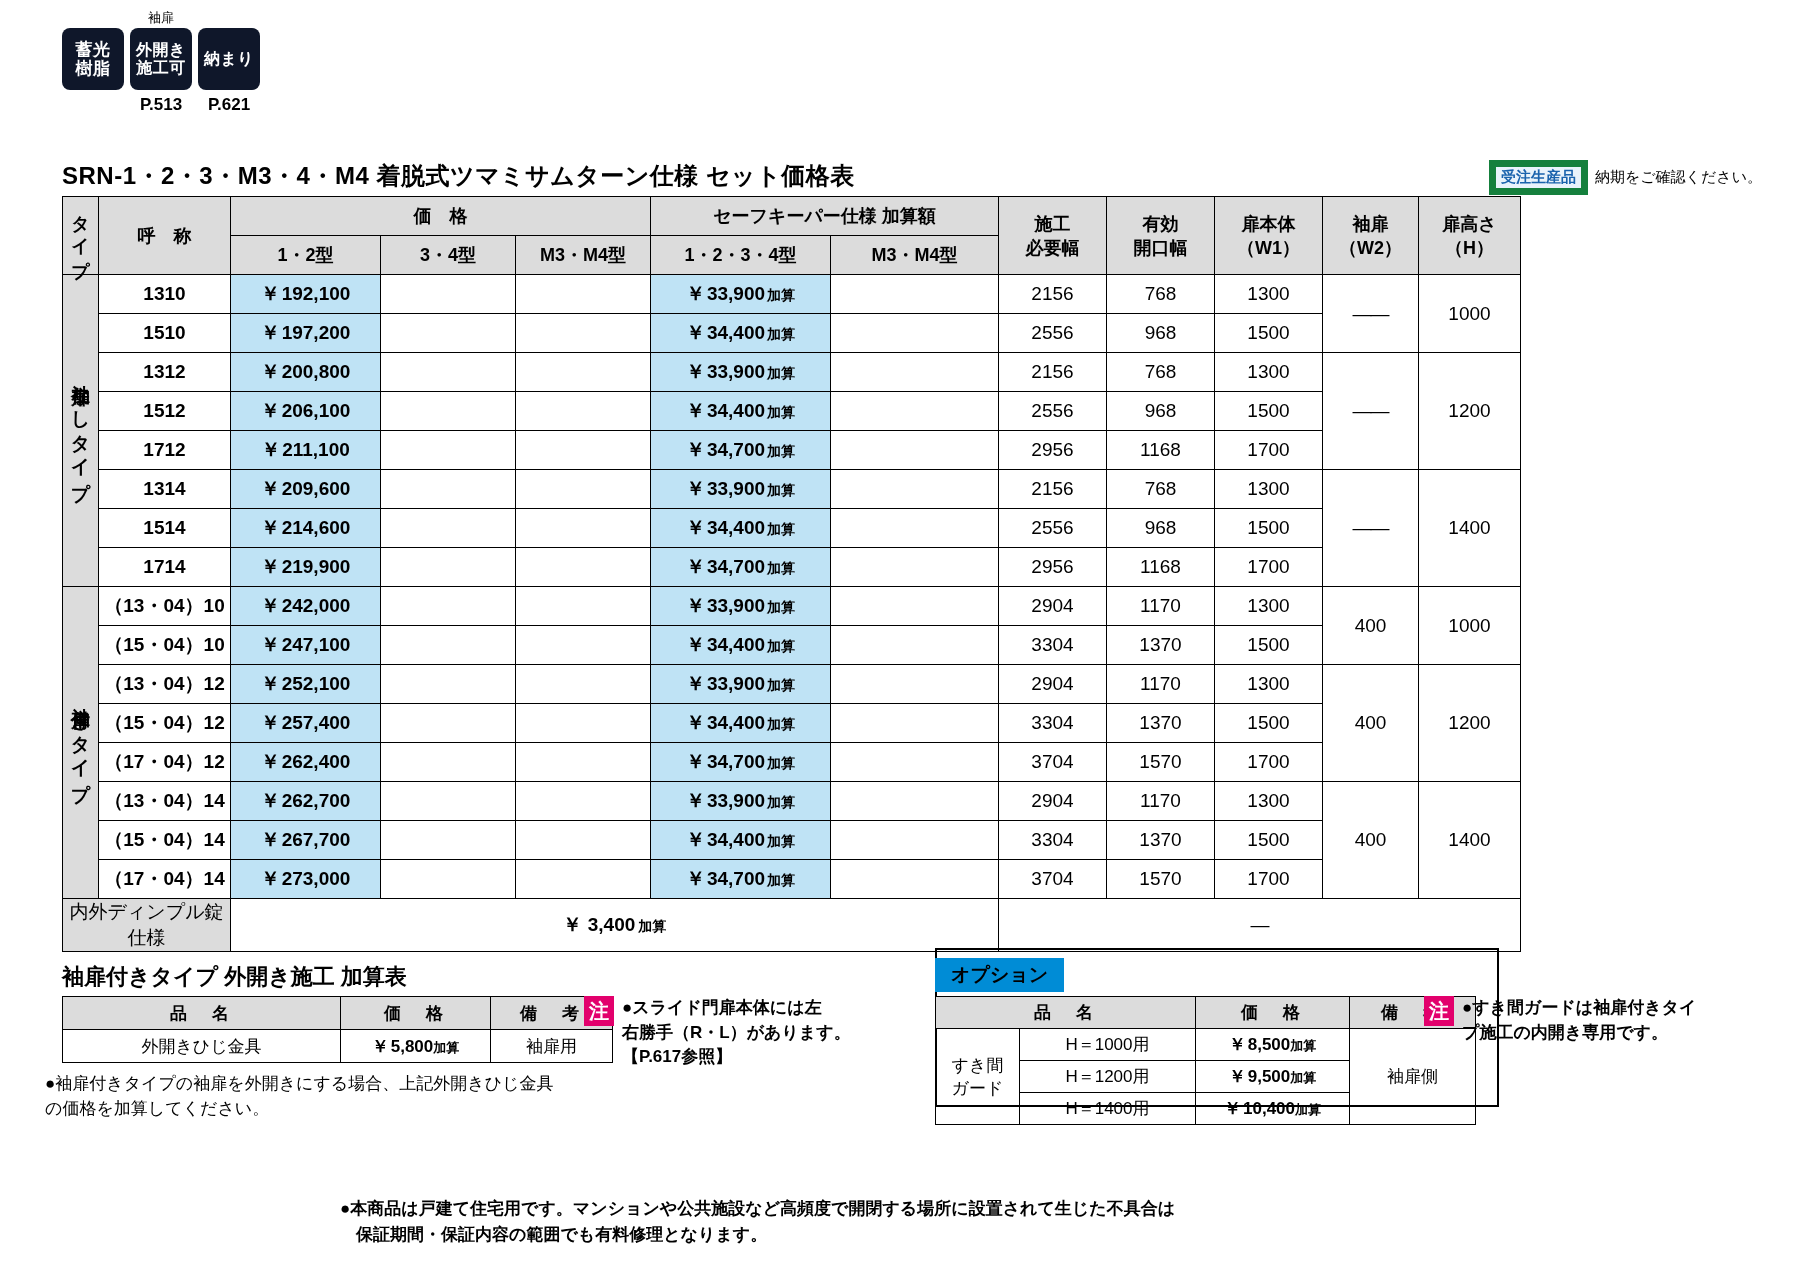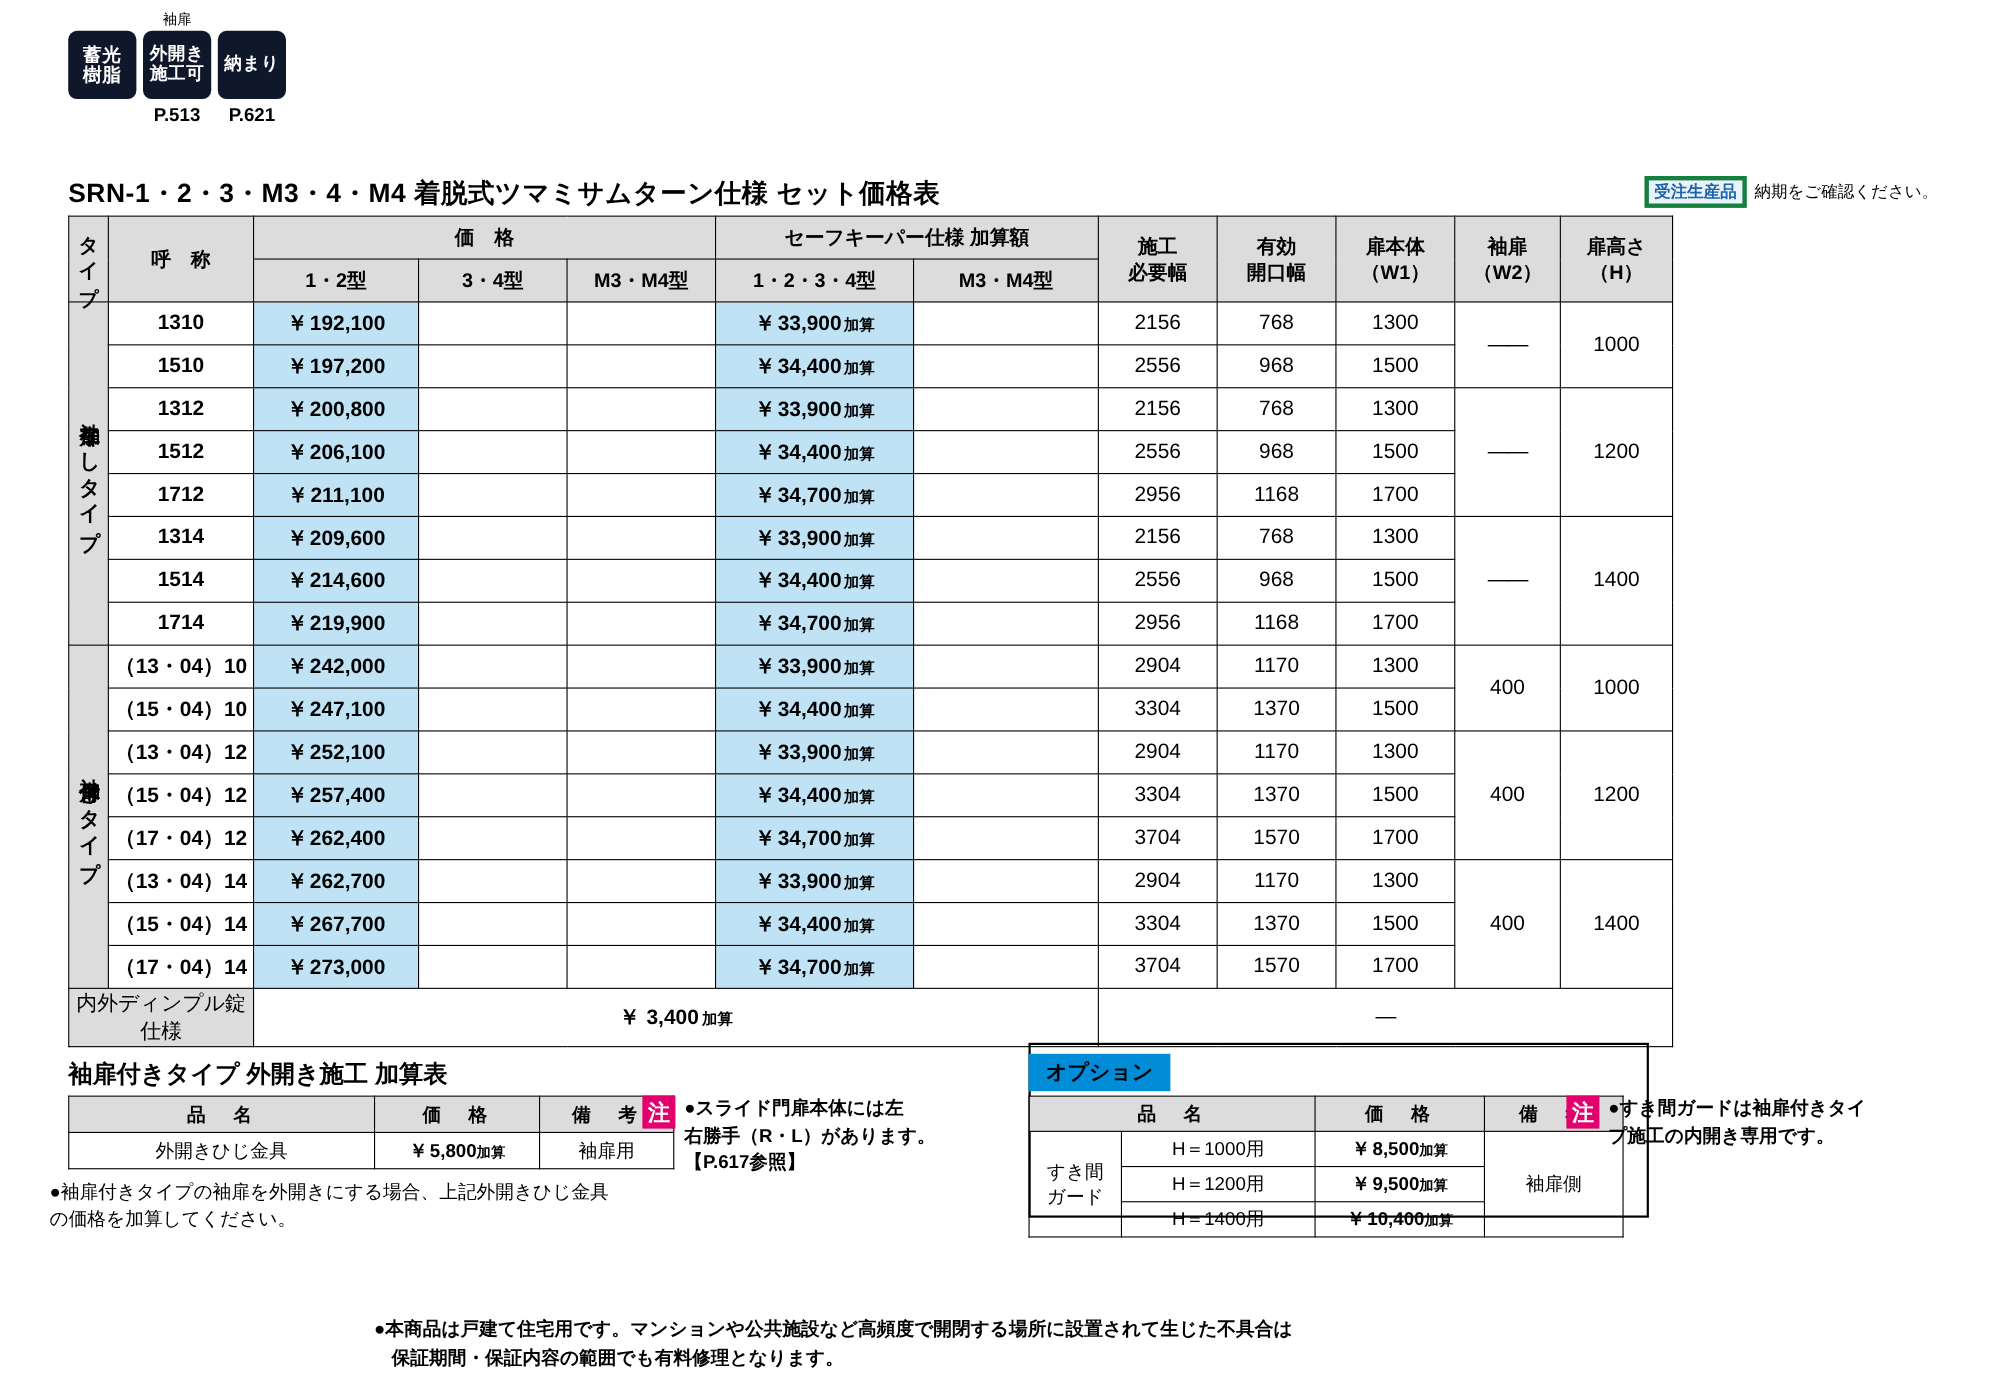--- a/index.html
+++ b/index.html
@@ -21,21 +21,21 @@
     letter-spacing:0.5px;
   }
   .badge.small{font-size:16px;}
   .badge-page{font-size:17px;font-weight:bold;margin-top:5px;height:20px;line-height:20px;}
 
   
   .title-row{position:absolute;left:62px;top:160px;width:1700px;display:flex;align-items:flex-start;}
   .main-title{font-size:24px;font-weight:bold;letter-spacing:0.5px;}
   .notice{margin-left:auto;display:flex;align-items:center;font-size:15px;}
   .notice-tag{
-    border:4px solid #15803d;color:#1a63ad;background:#e9f3fb;
+    border:7px solid #15803d;color:#1a63ad;background:#e9f3fb;
     font-size:15px;padding:1px 5px;margin-right:7px;font-weight:bold;
   }
 
   
   table{border-collapse:collapse;}
   .main-table{position:absolute;left:62px;top:196px;}
   .main-table td,.main-table th{
     border:1px solid #000;text-align:center;vertical-align:middle;
     font-size:19px;padding:0;height:38px;
   }

